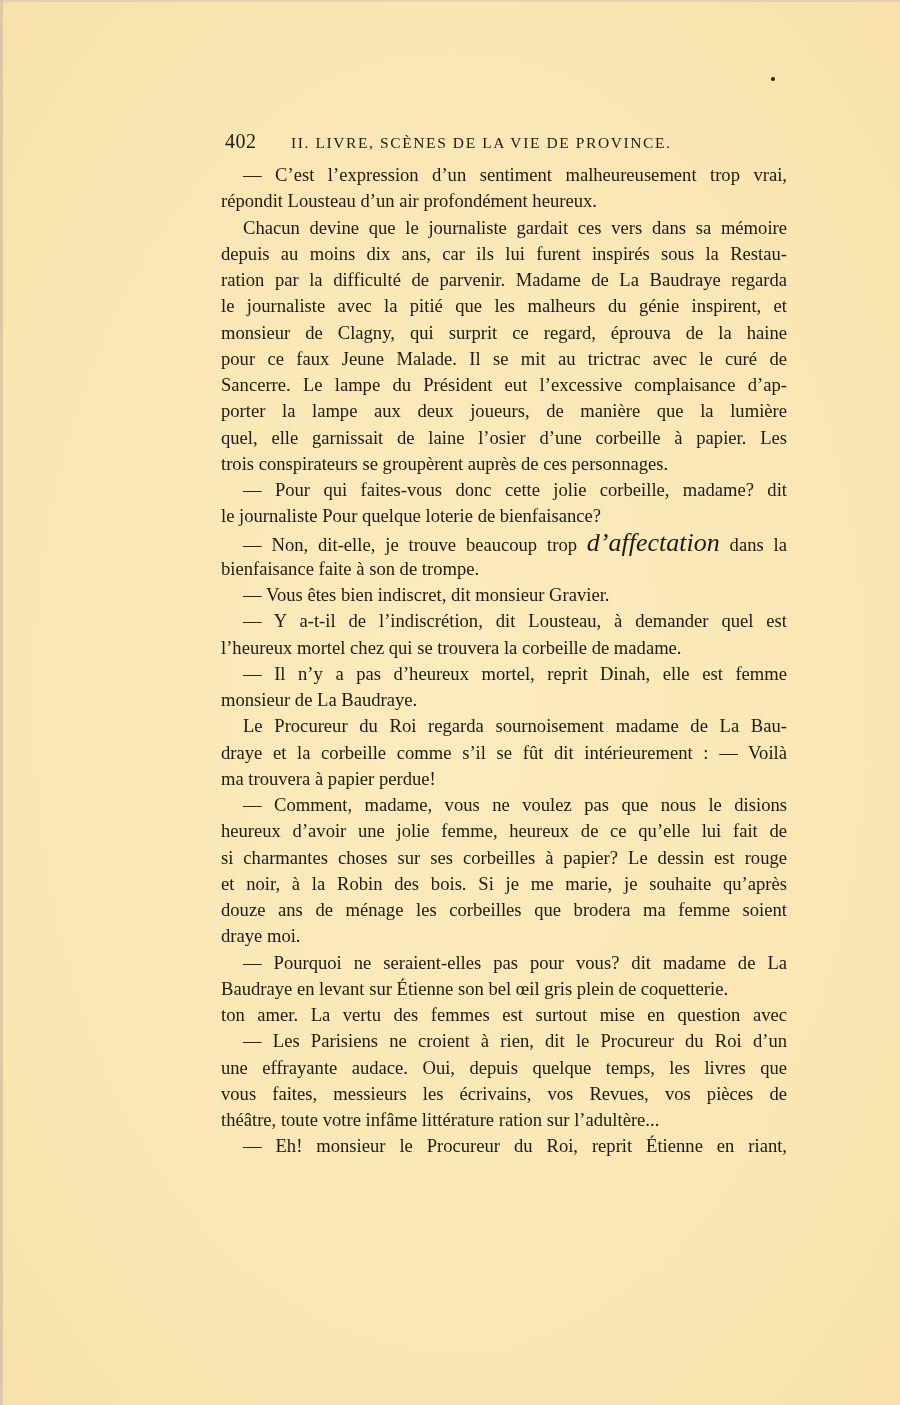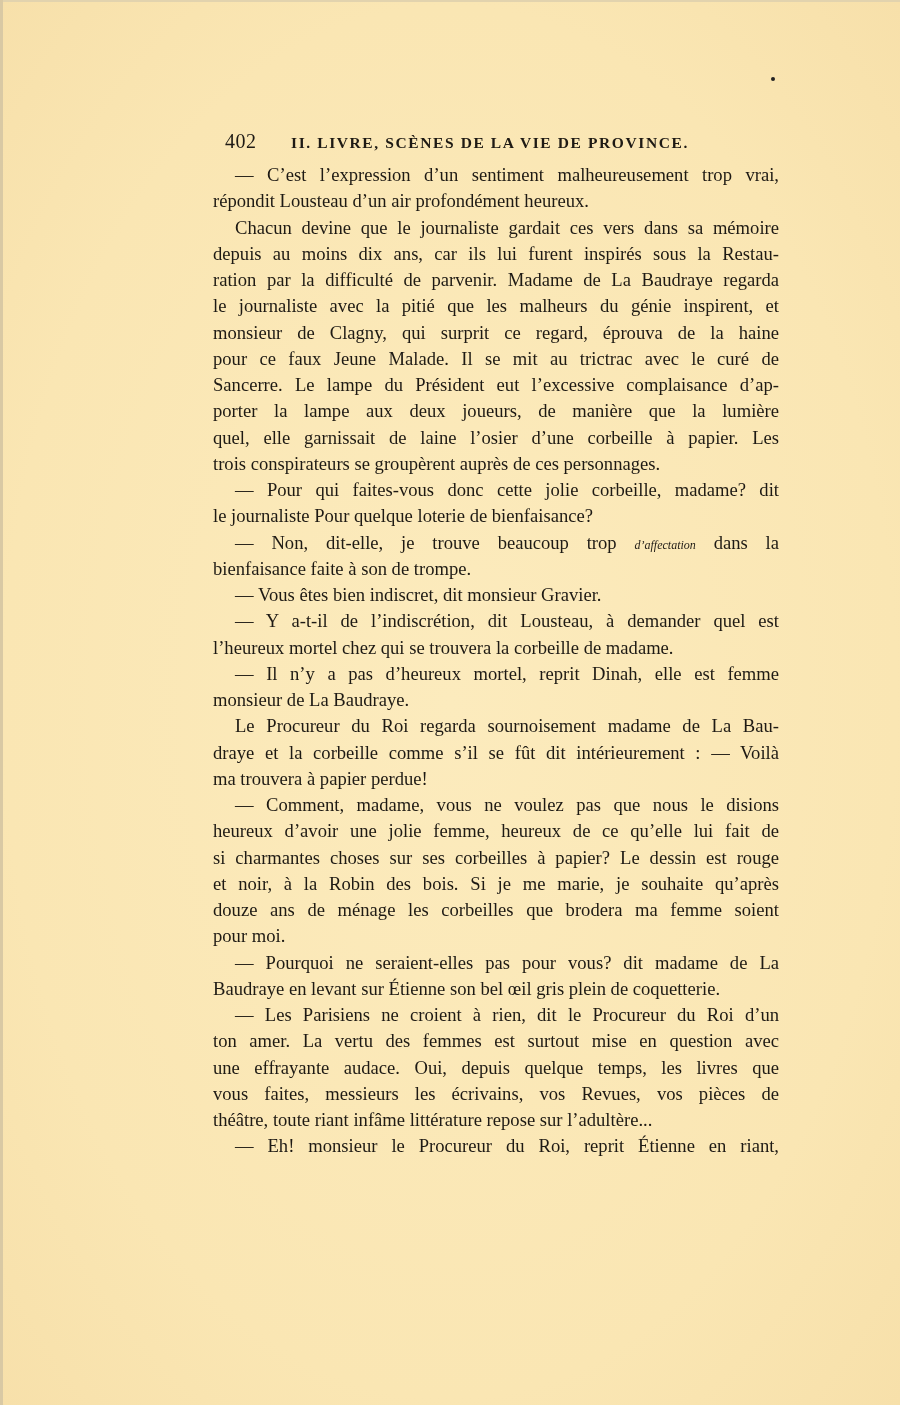--- a/index.html
+++ b/index.html
@@ -15,32 +15,32 @@
     background: radial-gradient(ellipse at 50% 50%, #fcebbd 0%, #fae6b3 70%, #f7e0aa 100%);
   }
   .edge-left { position:absolute; left:0; top:0; width:3px; height:1405px; background:#d9c9a4; }
   .edge-top { position:absolute; left:0; top:0; width:900px; height:2px; background:#e2d3ae; }
   .speck { position:absolute; width:4px; height:4px; border-radius:50%; background:#222; left:771px; top:77px; }
   .header {
     position:absolute; left:221px; top:132px; width:570px; height:26px;
     font-size:17px; letter-spacing:0.5px; white-space:nowrap;
   }
   .header .pno { font-size:20px; font-weight:normal; position:absolute; left:4px; top:-2px; }
-  .header .run { position:absolute; left:70px; top:2px; font-weight:bold; font-size:15.5px; letter-spacing:1.6px; }
+  .header .run { position:absolute; left:70px; top:2px; font-weight:normal; font-size:15.5px; letter-spacing:1.6px; }
   .text {
-    position:absolute; left:213px; top:162px; width:566px;
+    position:absolute; left:221px; top:162px; width:566px;
     font-size:18.6px; line-height:26.25px;
   }
   .line {
     display:block; height:26.25px; white-space:nowrap;
     text-align:justify; text-align-last:justify;
   }
   .line.indent { padding-left:22px; }
   .line.last { text-align-last:left; }
-  .line i { font-family:"Liberation Serif", serif; font-style:italic; font-size:12px; }
+  .line i { font-family:"Liberation Serif", serif; font-style:italic; font-size:26px; }
 </style>
 </head>
 <body>
 
 <div class="page">
   <div class="edge-top"></div>
   <div class="edge-left"></div>
   <div class="speck"></div>
 
   <div class="header">
@@ -71,23 +71,23 @@
       <span class="line indent">— Il n’y a pas d’heureux mortel, reprit Dinah, elle est femme</span>
       <span class="line last">monsieur de La Baudraye.</span>
       <span class="line indent">Le Procureur du Roi regarda sournoisement madame de La Bau-</span>
       <span class="line">draye et la corbeille comme s’il se fût dit intérieurement : — Voilà</span>
       <span class="line last">ma trouvera à papier perdue!</span>
       <span class="line indent">— Comment, madame, vous ne voulez pas que nous le disions</span>
       <span class="line">heureux d’avoir une jolie femme, heureux de ce qu’elle lui fait de</span>
       <span class="line">si charmantes choses sur ses corbeilles à papier? Le dessin est rouge</span>
       <span class="line">et noir, à la Robin des bois. Si je me marie, je souhaite qu’après</span>
       <span class="line">douze ans de ménage les corbeilles que brodera ma femme soient</span>
-      <span class="line last">pour moi.</span>
+      <span class="line last">draye moi.</span>
       <span class="line indent">— Pourquoi ne seraient-elles pas pour vous? dit madame de La</span>
       <span class="line last">Baudraye en levant sur Étienne son bel œil gris plein de coquetterie.</span>
+      <span class="line">ton amer. La vertu des femmes est surtout mise en question avec</span>
       <span class="line indent">— Les Parisiens ne croient à rien, dit le Procureur du Roi d’un</span>
-      <span class="line">ton amer. La vertu des femmes est surtout mise en question avec</span>
       <span class="line">une effrayante audace. Oui, depuis quelque temps, les livres que</span>
       <span class="line">vous faites, messieurs les écrivains, vos Revues, vos pièces de</span>
-      <span class="line last">théâtre, toute riant infâme littérature repose sur l’adultère...</span>
+      <span class="line last">théâtre, toute votre infâme littérature ration sur l’adultère...</span>
       <span class="line indent">— Eh! monsieur le Procureur du Roi, reprit Étienne en riant,</span>
     </div>
 </div>
 
 </body></html>

